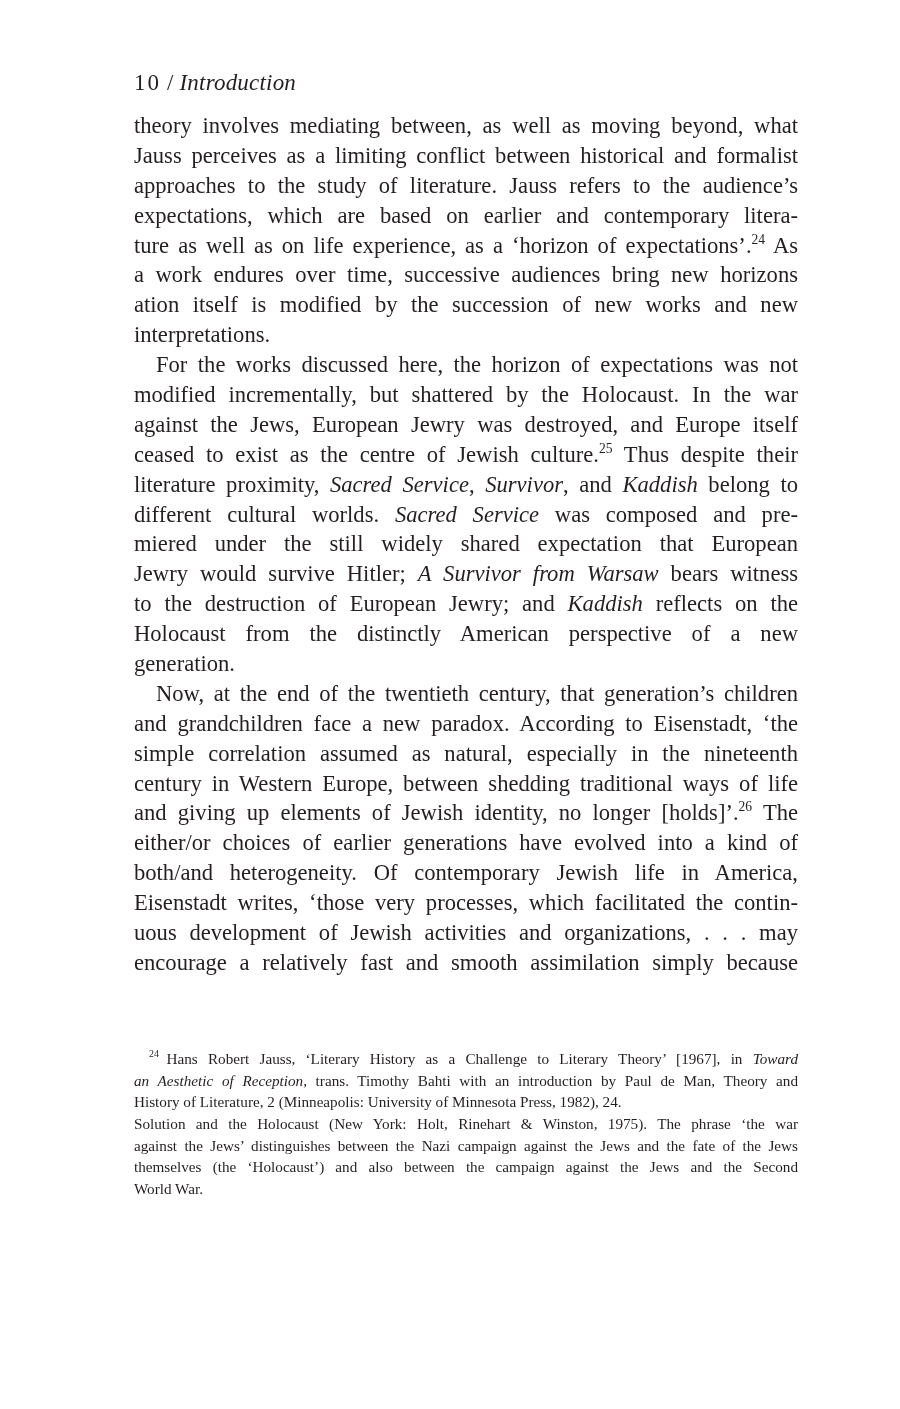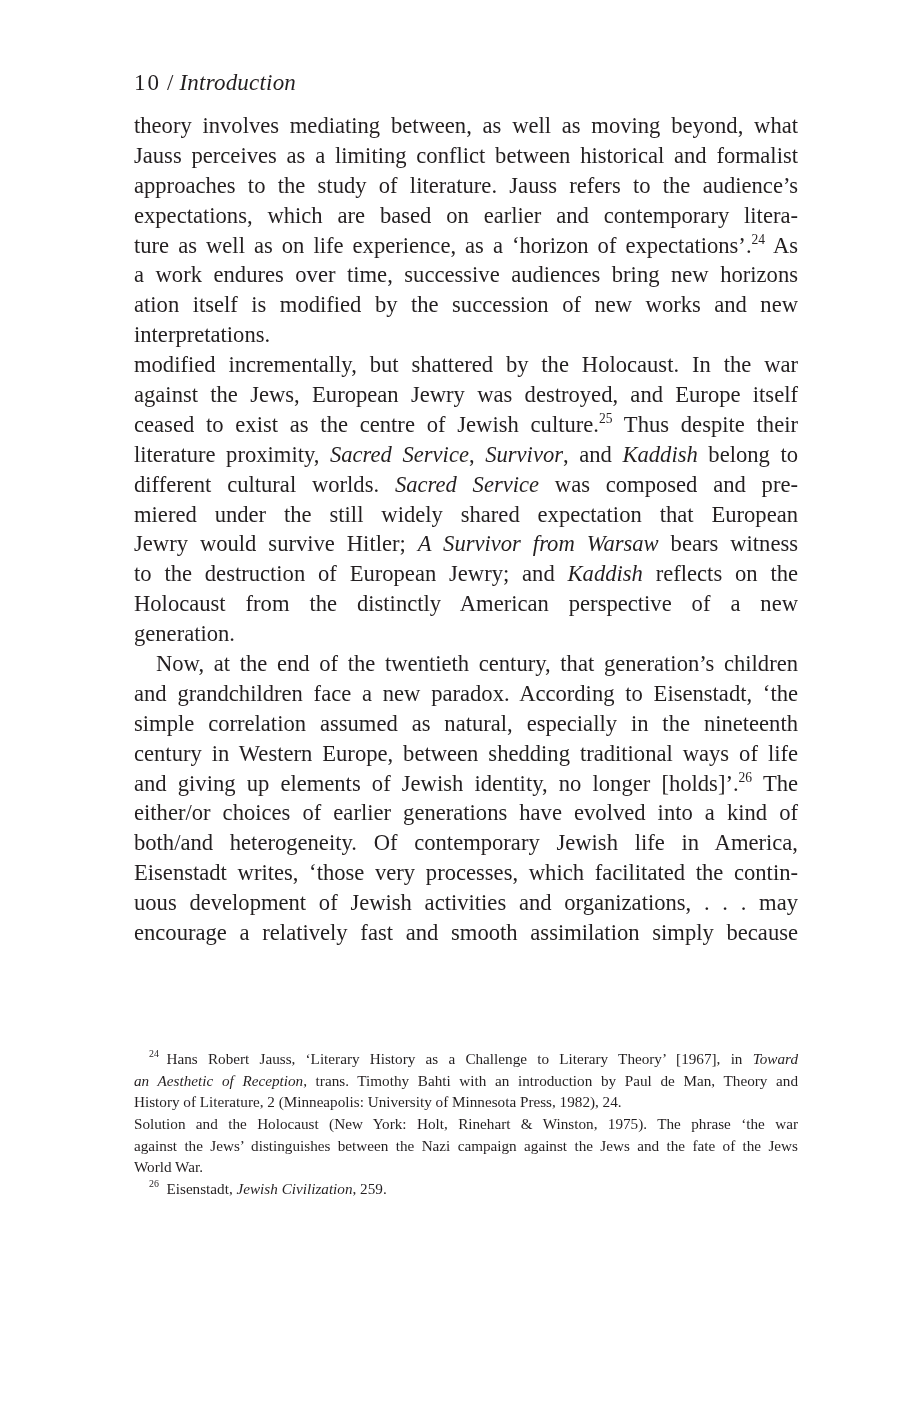--- a/index.html
+++ b/index.html
@@ -32,20 +32,21 @@
 
   <div class="body-text" id="body-text">
       <div class="line"><span>theory involves mediating between, as well as moving beyond, what</span></div>
       <div class="line"><span>Jauss perceives as a limiting conflict between historical and formalist</span></div>
       <div class="line"><span>approaches to the study of literature. Jauss refers to the audience’s</span></div>
       <div class="line"><span>expectations, which are based on earlier and contemporary litera-</span></div>
       <div class="line"><span>ture as well as on life experience, as a ‘horizon of expectations’.</span><sup>24</sup><span> As</span></div>
       <div class="line"><span>a work endures over time, successive audiences bring new horizons</span></div>
       <div class="line"><span>ation itself is modified by the succession of new works and new</span></div>
       <div class="line last"><span>interpretations.</span></div>
+      <div class="line indent"><span>For the works discussed here, the horizon of expectations was not</span></div>
       <div class="line"><span>modified incrementally, but shattered by the Holocaust. In the war</span></div>
       <div class="line"><span>against the Jews, European Jewry was destroyed, and Europe itself</span></div>
       <div class="line"><span>ceased to exist as the centre of Jewish culture.</span><sup>25</sup><span> Thus despite their</span></div>
       <div class="line"><span>literature proximity, </span><i>Sacred Service</i><span>, </span><i>Survivor</i><span>, and </span><i>Kaddish</i><span> belong to</span></div>
       <div class="line"><span>different cultural worlds. </span><i>Sacred Service</i><span> was composed and pre-</span></div>
       <div class="line"><span>miered under the still widely shared expectation that European</span></div>
       <div class="line"><span>Jewry would survive Hitler; </span><i>A Survivor from Warsaw</i><span> bears witness</span></div>
       <div class="line"><span>to the destruction of European Jewry; and </span><i>Kaddish</i><span> reflects on the</span></div>
       <div class="line"><span>Holocaust from the distinctly American perspective of a new</span></div>
       <div class="line last"><span>generation.</span></div>
@@ -60,16 +61,16 @@
       <div class="line"><span>uous development of Jewish activities and organizations, . . . may</span></div>
       <div class="line"><span>encourage a relatively fast and smooth assimilation simply because</span></div>
     </div>
 
   <div class="footnotes" id="footnotes">
       <div class="fline indent"><sup>24</sup><span> Hans Robert Jauss, ‘Literary History as a Challenge to Literary Theory’ [1967], in </span><i>Toward</i></div>
       <div class="fline"><i>an Aesthetic of Reception</i><span>, trans. Timothy Bahti with an introduction by Paul de Man, Theory and</span></div>
       <div class="fline last"><span>History of Literature, 2 (Minneapolis: University of Minnesota Press, 1982), 24.</span></div>
       <div class="fline"><span>Solution and the Holocaust (New York: Holt, Rinehart &amp; Winston, 1975). The phrase ‘the war</span></div>
       <div class="fline"><span>against the Jews’ distinguishes between the Nazi campaign against the Jews and the fate of the Jews</span></div>
+      <div class="fline"><span>themselves (the ‘Holocaust’) and also between the campaign against the Jews and the Second</span></div>
       <div class="fline last"><span>World War.</span></div>
-      <div class="fline indent last"><sup>26</sup><span> Eisenstadt, </span><i>Jewish Civilization</i><span>, 259.</span></div>
     </div>
 </div>
 
 </body></html>

